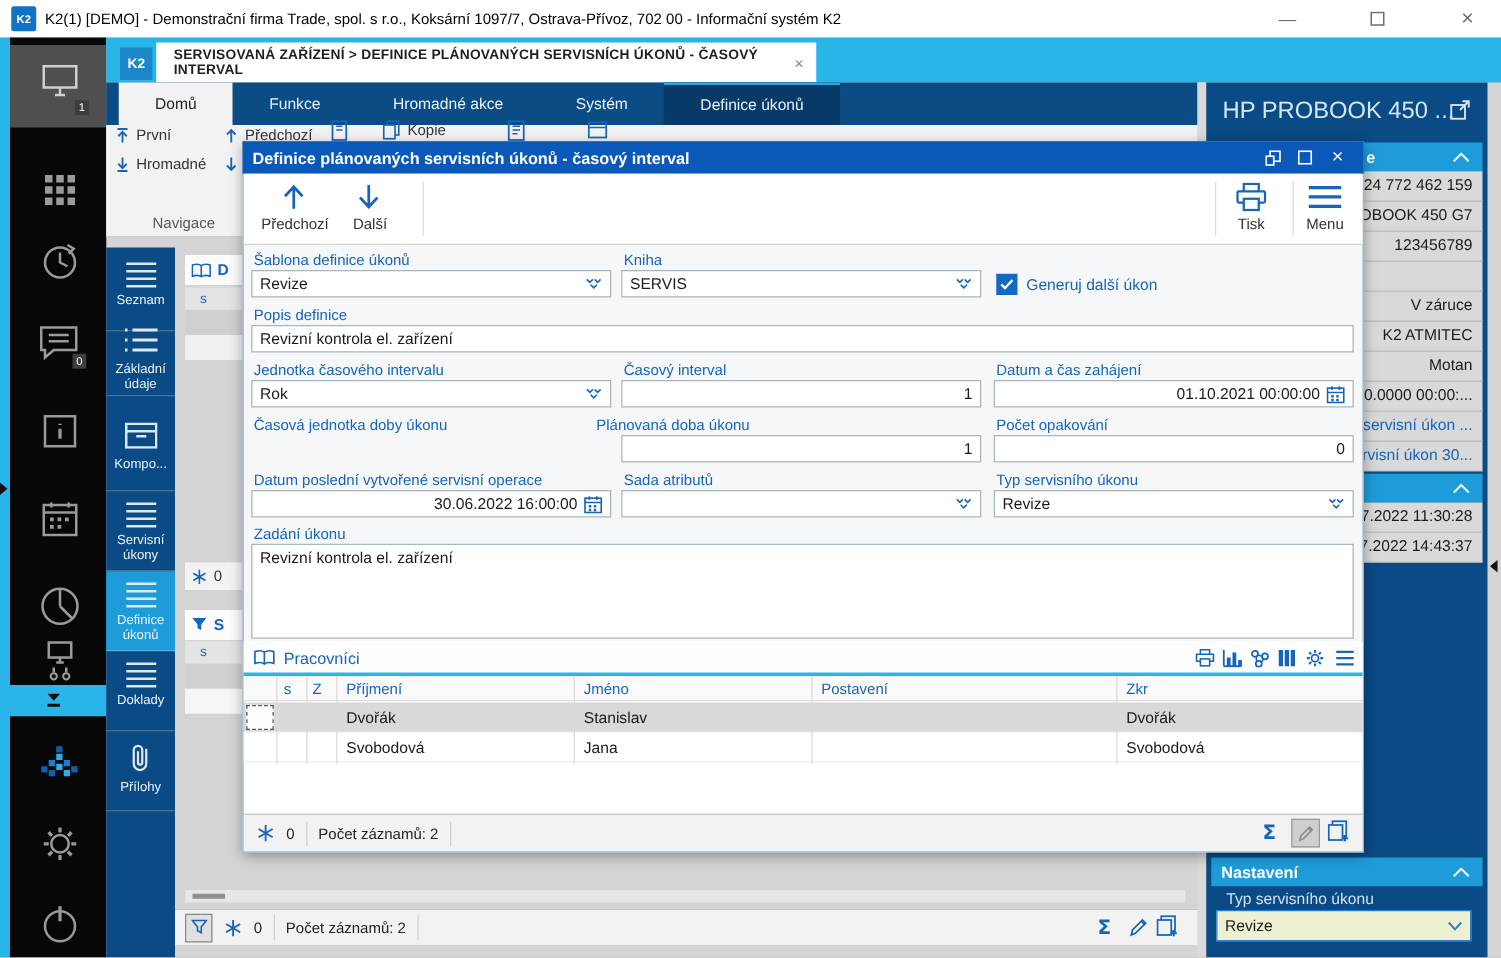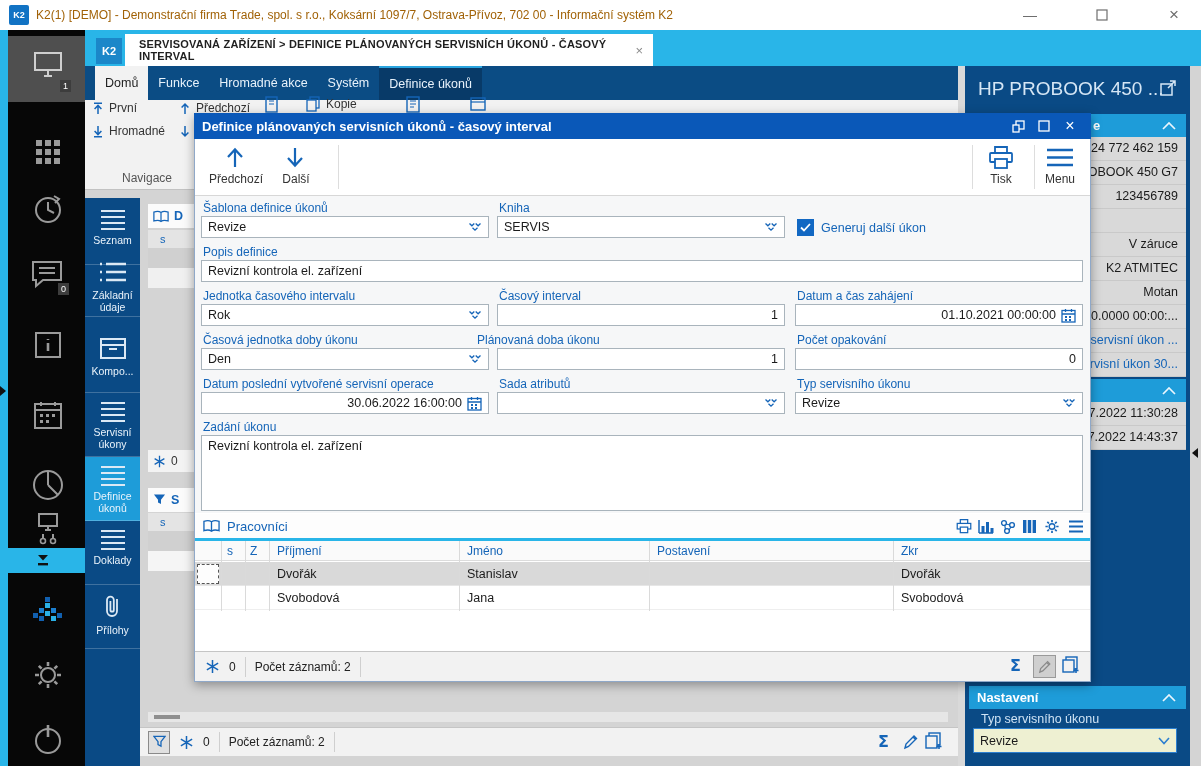--- a/index.html
+++ b/index.html
@@ -3,38 +3,38 @@
 <meta charset="utf-8">
 <style>
   *{margin:0;padding:0;box-sizing:border-box}
   body{font-family:"Liberation Sans","DejaVu Sans",sans-serif;background:#9a9a9a;overflow:hidden}
   #root{position:relative;width:1201px;height:766px;background:#d4d4d4;overflow:hidden;font-size:12px;color:#222}
   .a{position:absolute}
   .nw{white-space:nowrap}
   
   .titlebar{left:0;top:0;width:1201px;height:30px;background:#ffffff}
   .k2logo{left:9px;top:5px;width:20px;height:20px;background:#1273c4;color:#fff;font-size:9px;font-weight:bold;display:flex;align-items:center;justify-content:center;border-radius:2px}
-  .wtitle{left:36px;top:8px;font-size:12px;color:#a16207}
+  .wtitle{left:36px;top:8px;font-size:12px;color:#000000}
   .wctl{top:0;width:46px;height:30px;display:flex;align-items:center;justify-content:center;color:#6e6e6e;font-size:14px}
   
   .cyanL{left:0;top:30px;width:8px;height:736px;background:#29b5e8}
   .rail{left:8px;top:30px;width:77px;height:736px;background:#070707}
   .railActive{left:8px;top:36px;width:77px;height:66px;background:#4f4f4f}
   .railIc{left:30px;width:36px;height:34px;display:flex;align-items:center;justify-content:center}
   .badge{background:#3d3d3d;color:#fff;font-size:9px;padding:0 3px;line-height:12px}
   .railBand{left:0;top:548px;width:85px;height:25px;background:#29b5e8;display:flex;align-items:center;justify-content:center}
   
   .tabrow{left:85px;top:30px;width:1116px;height:36px;background:#29b5e8}
   .k2btn{left:96px;top:38px;width:26px;height:26px;background:#1b87c9;color:#fff;font-weight:bold;font-size:11px;display:flex;align-items:center;justify-content:center}
   .doctab{left:125px;top:34px;width:528px;height:32px;background:#fff;display:flex;align-items:center;padding:0 10px 0 14px}
   .doctab .t{font-size:11px;font-weight:bold;color:#1f1f1f;letter-spacing:.2px}
   .doctab .x{margin-left:10px;color:#8a8a8a;font-size:13px}
   
   .ribstrip{left:85px;top:66px;width:873px;height:34px;background:#0b4c84;display:flex;align-items:stretch;padding-left:10px}
-  .rtab{padding:0 10px;color:#e8f2fb;font-size:12.5px;display:flex;align-items:center}
+  .rtab{padding:0 29px;color:#e8f2fb;font-size:12.5px;display:flex;align-items:center}
   .rtab.act{background:#f2f2f2;color:#1d1d1d}
   .rtab.ctx{background:#083a68;border-top:2px solid #2aa5e0}
   .ribbon{left:85px;top:100px;width:873px;height:90px;background:#f2f2f2;border-bottom:1px solid #c2c2c2}
   .rbtn{display:flex;align-items:center;gap:5px;color:#333;font-size:12px}
   .grpLbl{color:#555;font-size:12px}
   
   .sbar{left:85px;top:198px;width:55px;height:568px;background:#0a4a85}
   .sitem{left:85px;width:55px;height:64px;border-bottom:1px solid rgba(255,255,255,.22);display:flex;flex-direction:column;align-items:center;padding-top:9px;gap:6px}
   .sitem .lb{color:#eaf3fb;font-size:10.5px;text-align:center;line-height:1.15}
   .sitem.act{background:#1e9cd9}
@@ -520,26 +520,20 @@
         <g fill="#1565b8">
           <rect x="4" y="8" width="2" height="2"></rect>
           <rect x="8" y="8" width="2" height="2"></rect>
           <rect x="4" y="11" width="2" height="2"></rect>
           <rect x="8" y="11" width="2" height="2"></rect>
         </g>
       </svg>
   </div>
 
   <div class="a lbl" style="left:203px;top:333px">Časová jednotka doby úkonu</div>
-  <div class="a inp" style="left:201px;top:348px;width:288px">
-    <span class="v">Den</span>
-    <svg width="14" height="10" viewBox="0 0 13 10">
-        <path d="M1 1.5 L3.4 3.8 L5.8 1.5 M7.2 1.5 L9.6 3.8 L12 1.5 M4 5.8 L6.5 8.2 L9 5.8" fill="none" stroke="#1565b8" stroke-width="1.3"></path>
-      </svg>
-  </div>
   <div class="a lbl" style="left:477px;top:333px">Plánovaná doba úkonu</div>
   <div class="a inp" style="left:497px;top:348px;width:288px">
     <span class="vr">1</span>
   </div>
   <div class="a lbl" style="left:797px;top:333px">Počet opakování</div>
   <div class="a inp" style="left:795px;top:348px;width:288px">
     <span class="vr">0</span>
   </div>
 
   <div class="a lbl" style="left:203px;top:377px">Datum poslední vytvořené servisní operace</div>

